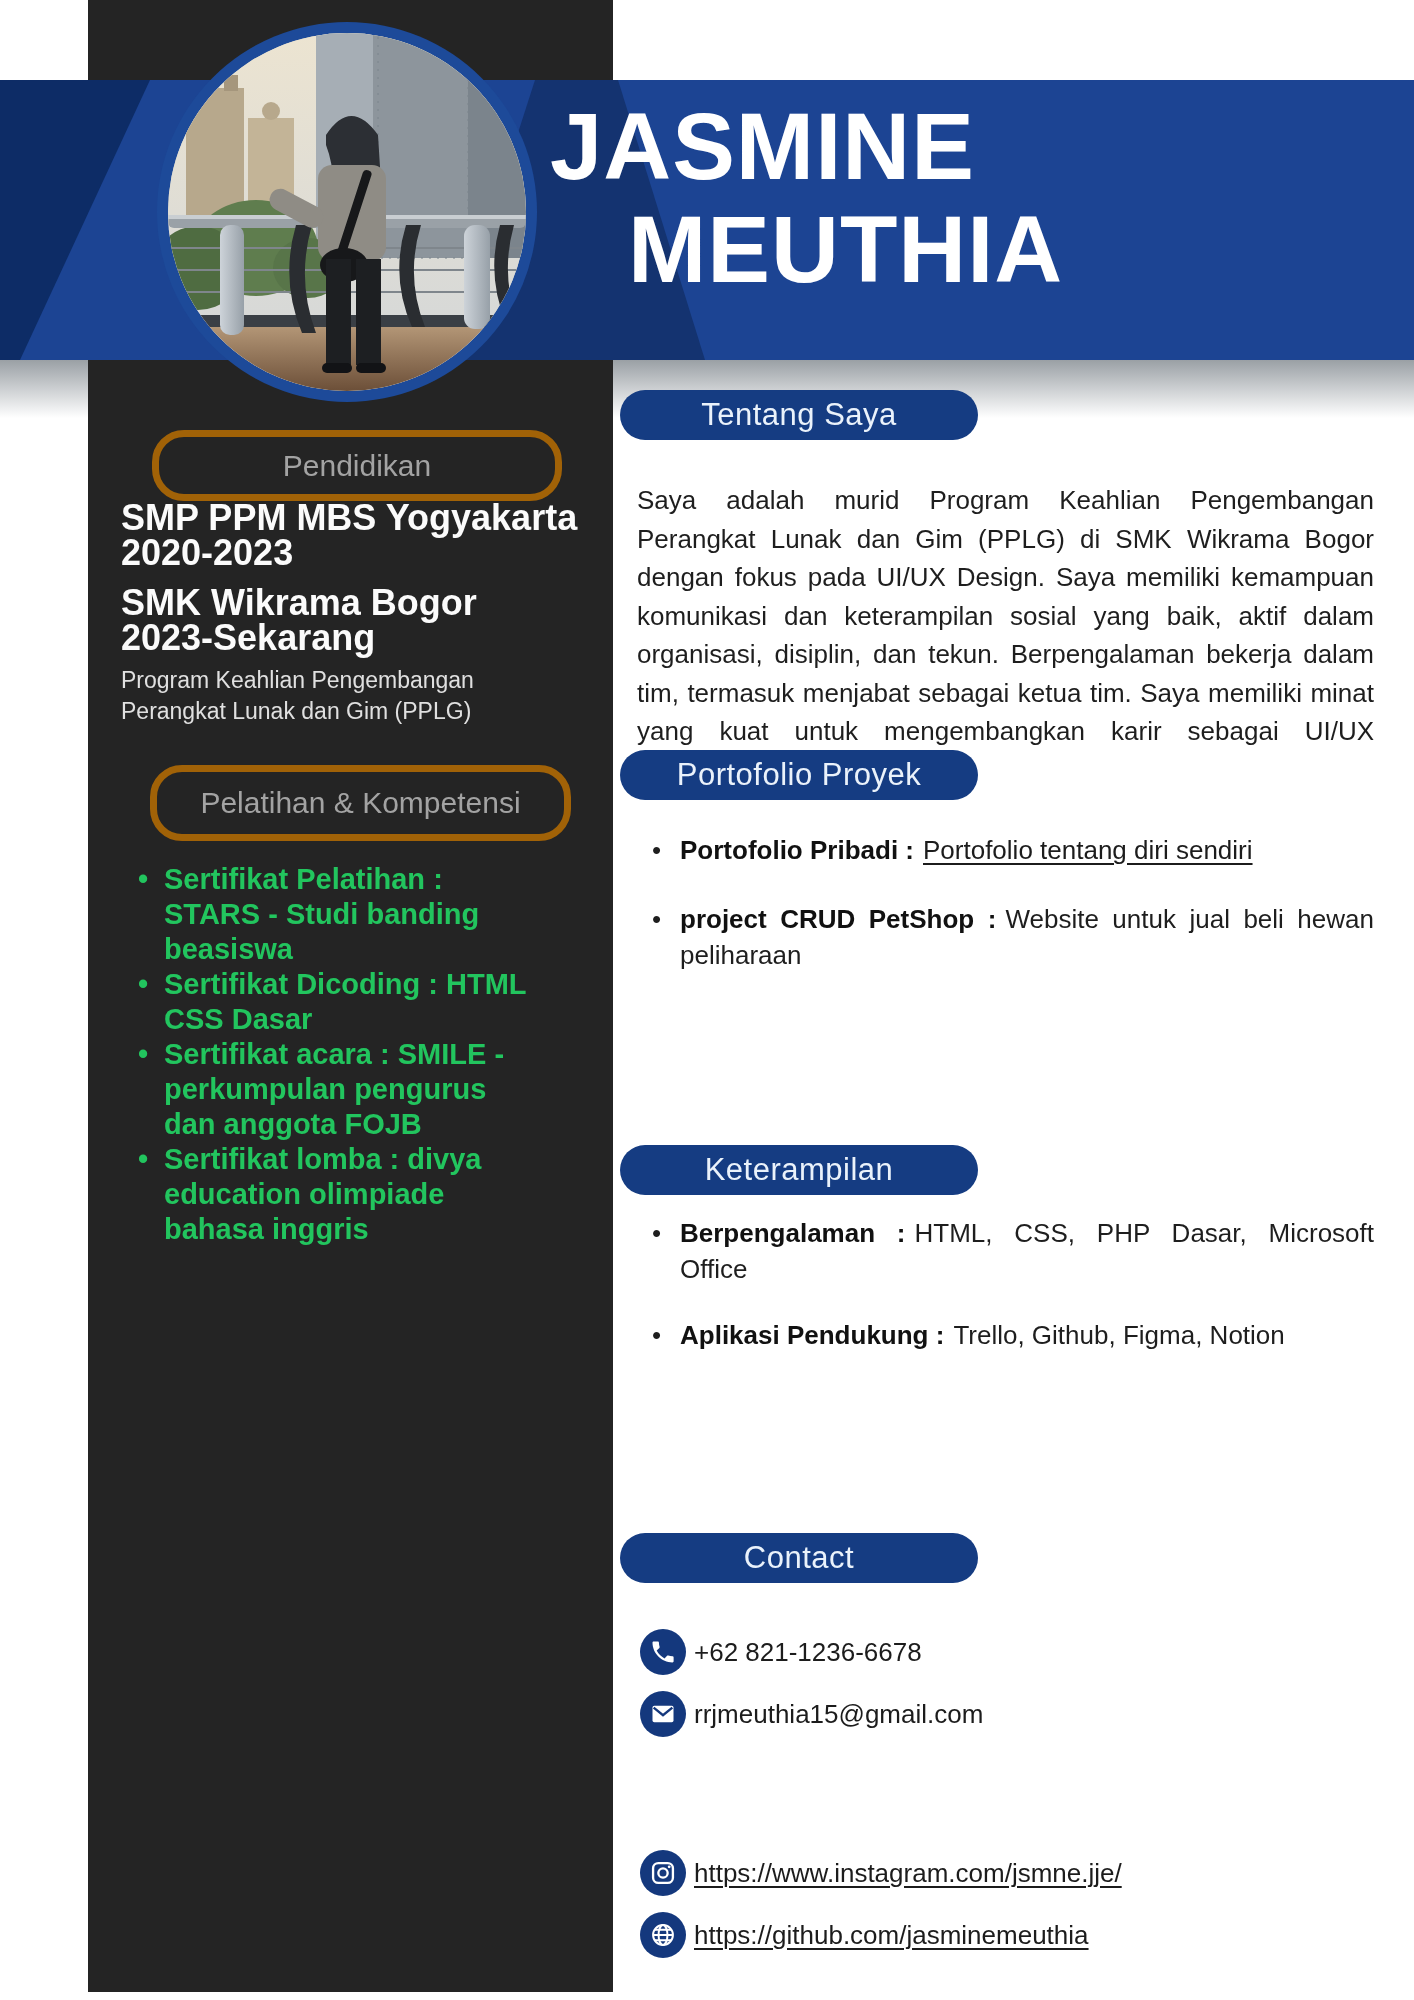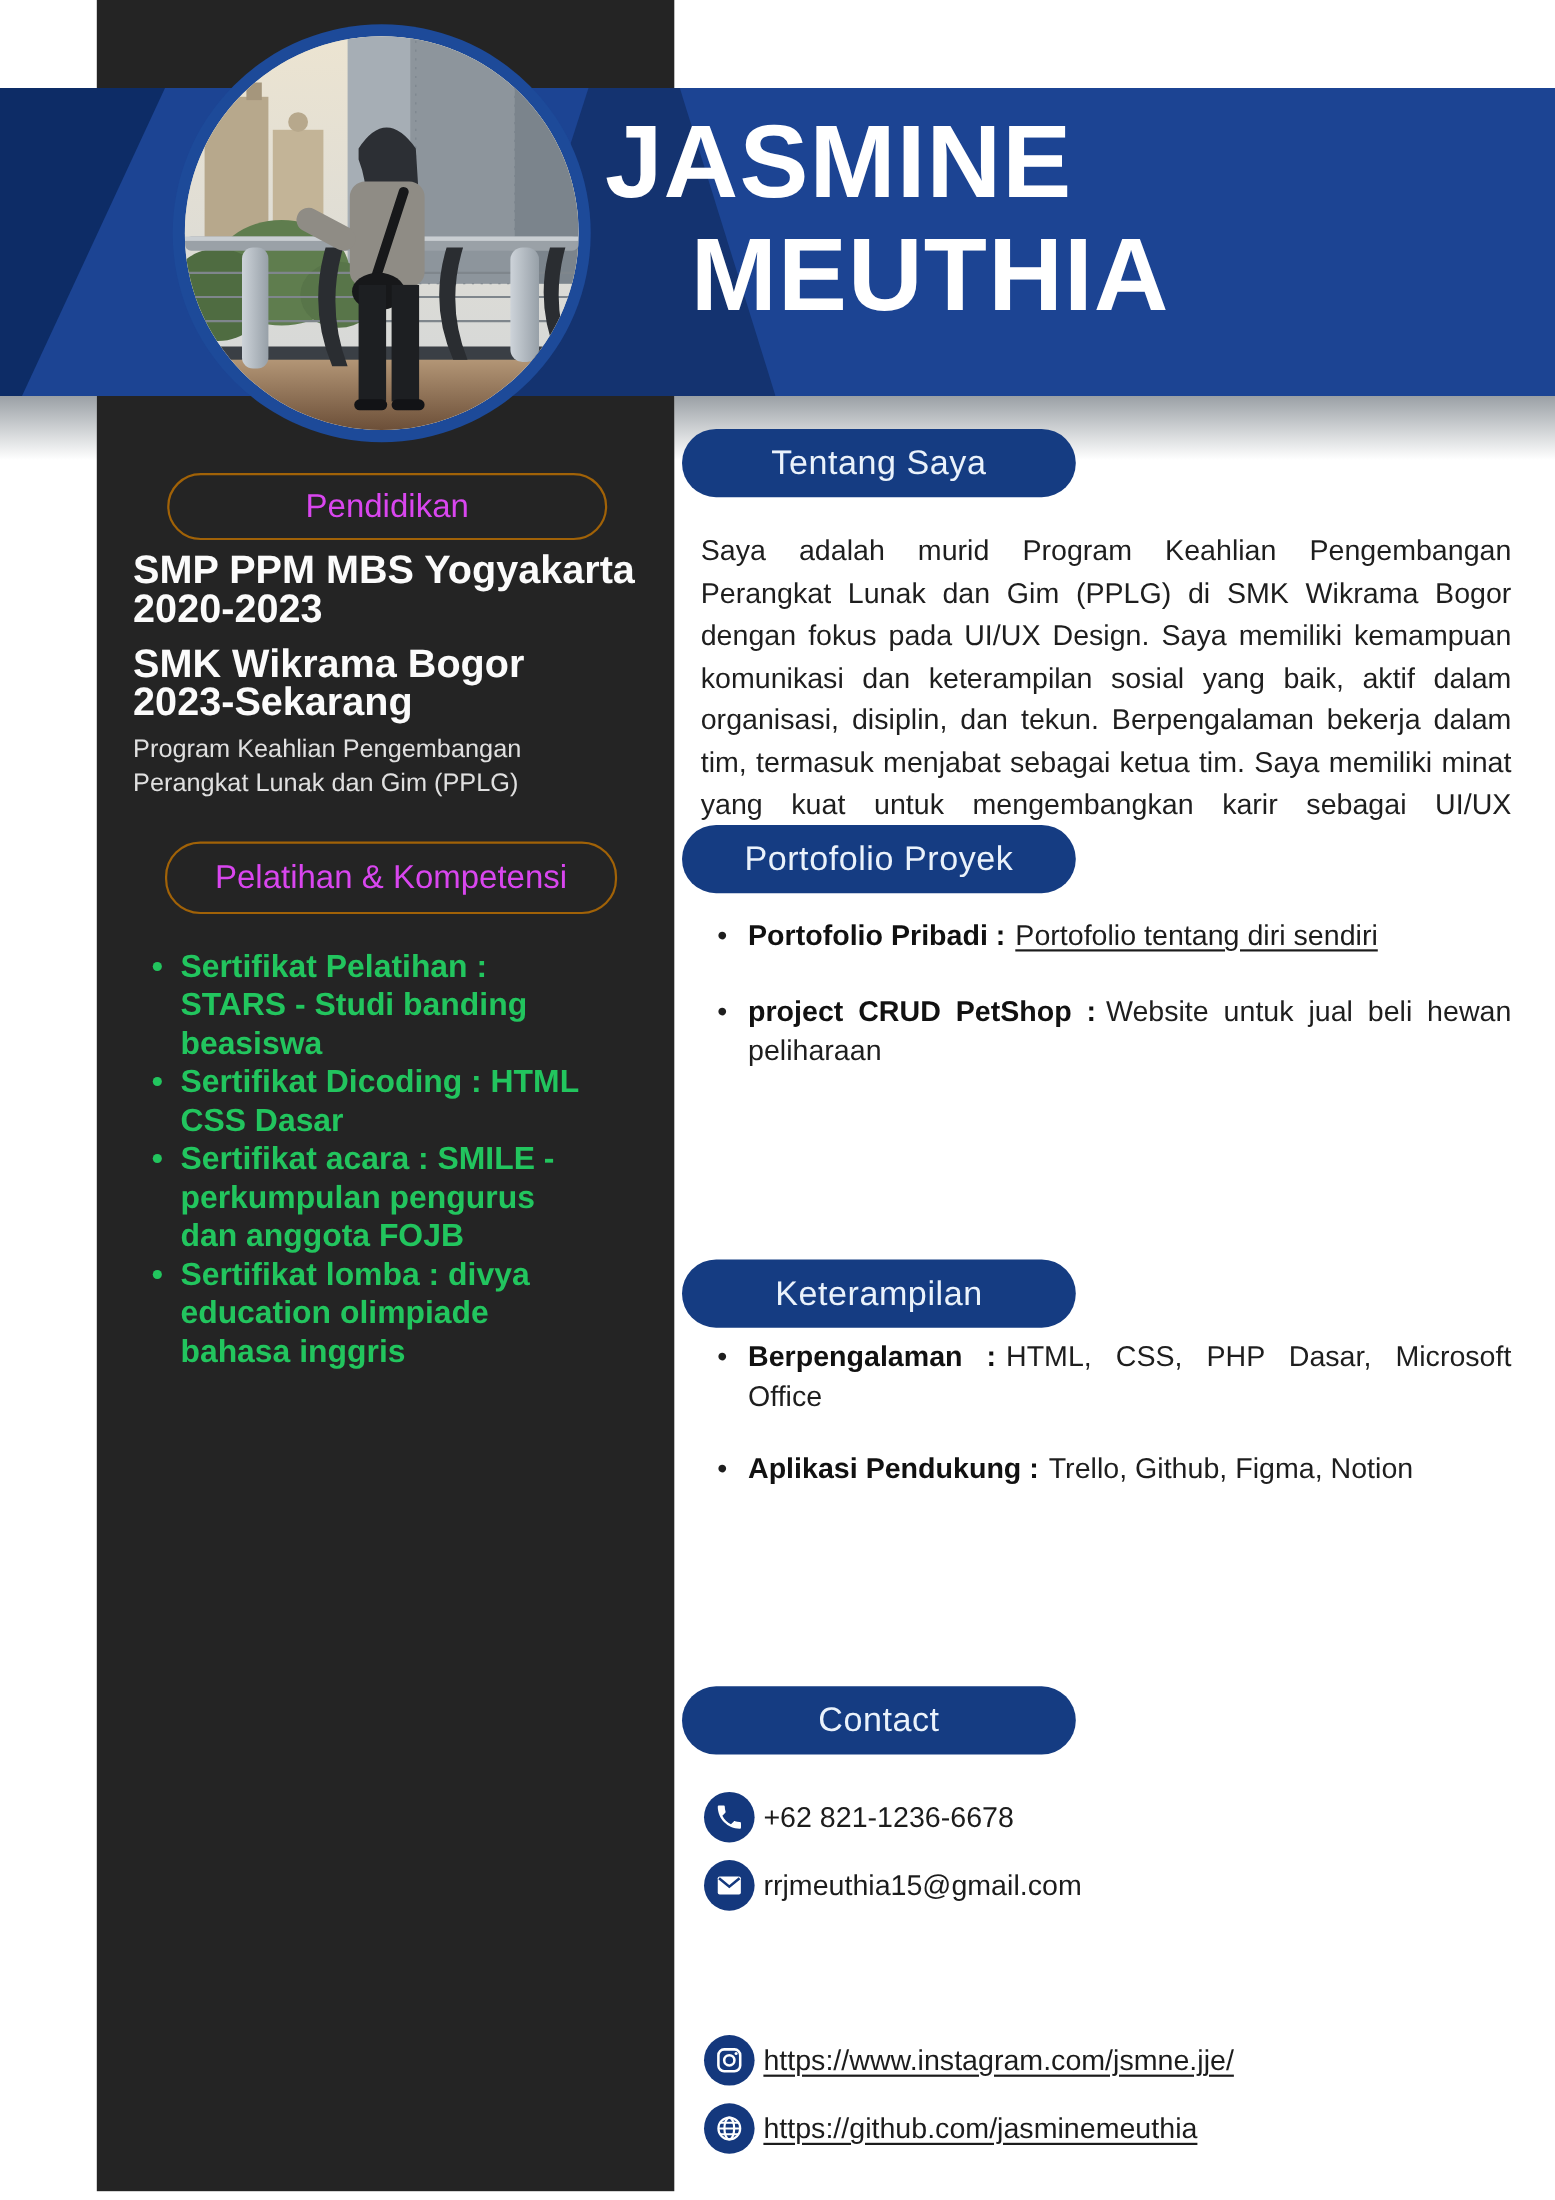--- a/index.html
+++ b/index.html
@@ -21,36 +21,36 @@
         background:#1d4a99;}
   .photo .inner{position:absolute;left:11px;top:11px;width:358px;height:358px;border-radius:50%;
         overflow:hidden;background:#d8d4c6;}
 
   .name{position:absolute;left:550px;top:95px;margin:0;color:#ffffff;font-weight:bold;
         font-size:94px;line-height:103px;letter-spacing:1px;white-space:nowrap;}
   .name span{display:block;}
   .name .line2{margin-left:78px;}
 
   
-  .outline-pill{position:absolute;border:2px solid #a16207;border-radius:32px;color:#d946ef;
+  .outline-pill{position:absolute;border:7px solid #a16207;border-radius:32px;color:#a3a3a3;
         display:flex;align-items:center;justify-content:center;font-size:30px;}
   .pill-pendidikan{left:64px;top:430px;width:396px;height:57px;}
   .pill-pelatihan{left:62px;top:765px;width:407px;height:62px;}
   .edu{position:absolute;left:33px;color:#fbfbfb;font-size:36px;font-weight:bold;line-height:35px;}
   .edu.e1{top:500px;}
   .edu.e2{top:585px;}
   .edu-note{position:absolute;left:33px;top:665px;width:430px;color:#e0e0e0;font-size:23px;
         line-height:31px;font-weight:normal;}
   .train-list{position:absolute;left:50px;top:862px;width:402px;margin:0;padding:0;list-style:none;}
   .train-list li{position:relative;padding-left:26px;color:#22c55e;font-size:29px;font-weight:600;
         line-height:35px;}
   .train-list li::before{content:"\2022";position:absolute;left:0;top:0;}
 
   
-  .pill-filled{position:absolute;left:620px;width:358px;height:62px;background:#153c82;
+  .pill-filled{position:absolute;left:620px;width:358px;height:50px;background:#153c82;
         border-radius:31px;color:#eaf2fb;display:flex;align-items:center;justify-content:center;
         font-size:31px;letter-spacing:0.5px;}
   .pill-tentang{top:390px;}
   .pill-portofolio{top:750px;}
   .pill-keterampilan{top:1145px;}
   .pill-contact{top:1533px;}
 
   .about-text{position:absolute;left:637px;top:455px;width:737px;font-size:26px;line-height:38.5px;
         text-align:justify;color:#1e1e1e;}
 

